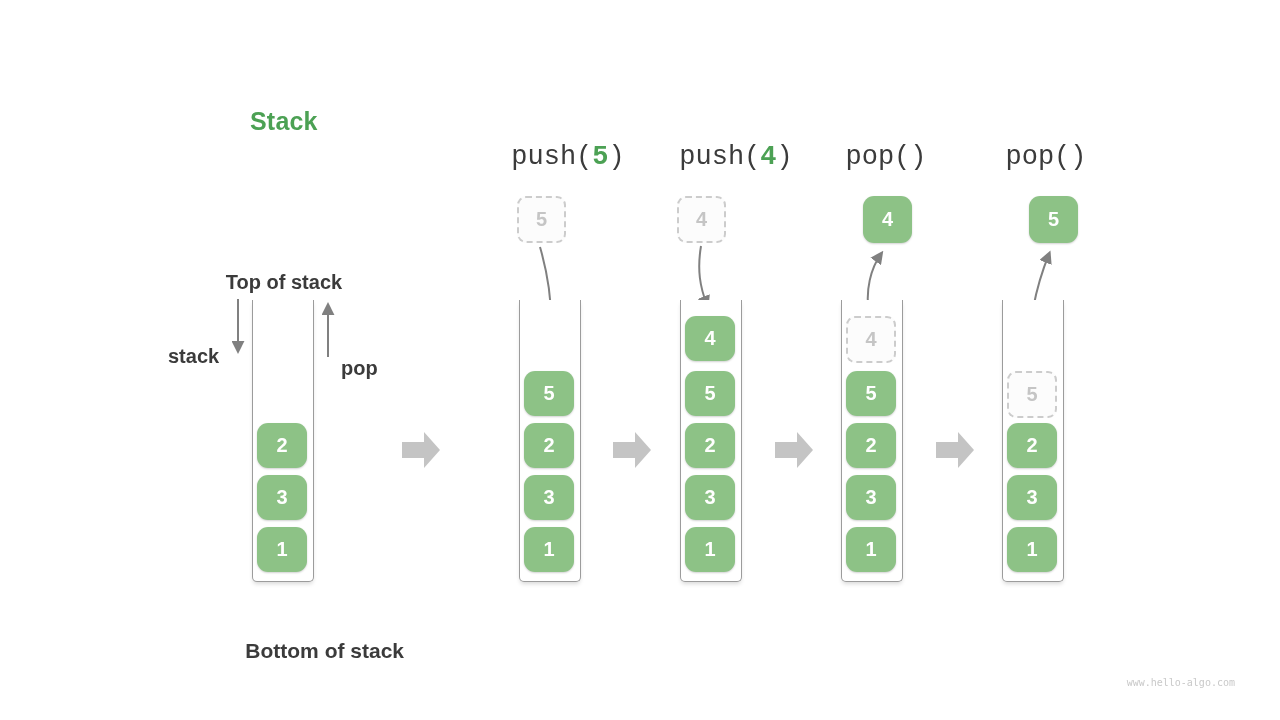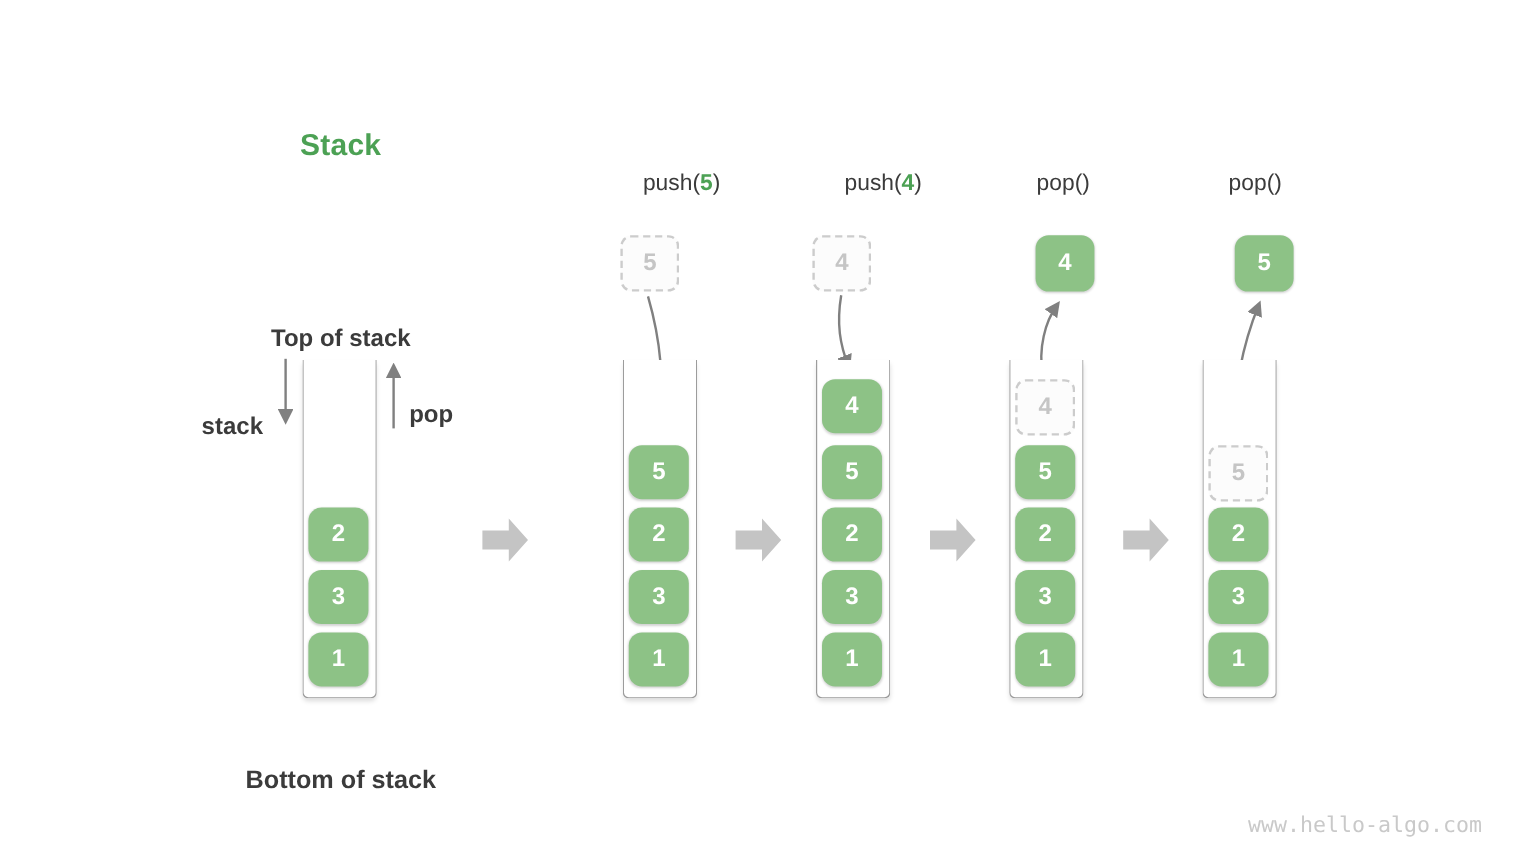--- a/index.html
+++ b/index.html
@@ -22,26 +22,26 @@
     font-family:"Liberation Sans",sans-serif;overflow:hidden;
   }
   .title{
     position:absolute;left:250px;top:107px;font-size:25px;font-weight:bold;
     color:var(--accent-green);letter-spacing:0.2px;
   }
   .caption{
     position:absolute;font-size:20px;font-weight:bold;color:var(--text-dark);white-space:nowrap;margin-top:24px;
   }
   .cap-top{left:164px;top:247px;width:240px;text-align:center;}
-  .cap-bottom{left:164px;top:615px;width:240px;text-align:center;font-size:21px;}
+  .cap-bottom{left:164px;top:615px;width:240px;text-align:right;font-size:21px;}
   .cap-push{left:168px;top:321px;}
-  .cap-pop{left:341px;top:311px;}
+  .cap-pop{left:341px;top:333px;}
   .op-label{
     position:absolute;top:142px;transform:translateX(-50%);
-    font-family:Liberation Sans, sans-serif;font-size:19px;color:var(--text-dark);white-space:nowrap;
+    font-family:Liberation Mono, monospace;font-size:27px;color:var(--text-dark);white-space:nowrap;
   }
   .op-label .arg{color:var(--accent-green);font-weight:bold;}
   .op1{left:568px;} .op2{left:736px;text-align:right;} .op3{left:886px;} .op4{left:1046px;}
   .well{
     position:absolute;top:300px;width:60px;height:281px;
     border-left:1.5px solid var(--container-border);
     border-right:1.5px solid var(--container-border);
     border-bottom:1.5px solid var(--container-border);
     border-radius:0 0 5px 5px;
     box-shadow:0 3px 4px -1px rgba(0,0,0,0.15);
@@ -64,21 +64,21 @@
   .well .ghost{left:4px;}
   .float-box{position:absolute;top:196px;}
   .float-box.block{width:49px;height:47px;line-height:47px;}
   .float-box.ghost{width:45px;height:43px;line-height:43px;}
   .fb1{left:517px;} .fb2{left:677px;} .fb3{left:863px;} .fb4{left:1029px;}
   .overlay{position:absolute;left:0;top:0;pointer-events:none;}
   .thin{stroke:var(--thin-arrow);stroke-width:2;fill:none;}
   .block-arrow{fill:var(--block-arrow);}
   .watermark{
     position:absolute;right:45px;top:677px;font-family:"DejaVu Sans Mono",monospace;
-    font-size:18px;color:var(--watermark);
+    font-size:10px;color:var(--watermark);
   }
 </style>
 </head>
 <body>
 
 <div class="canvas">
 
   <svg class="overlay" width="1280" height="720">
     <defs>
       <marker id="ah" viewBox="0 0 10 10" refX="7" refY="5" markerWidth="6.5" markerHeight="6.5" orient="auto-start-reverse">

